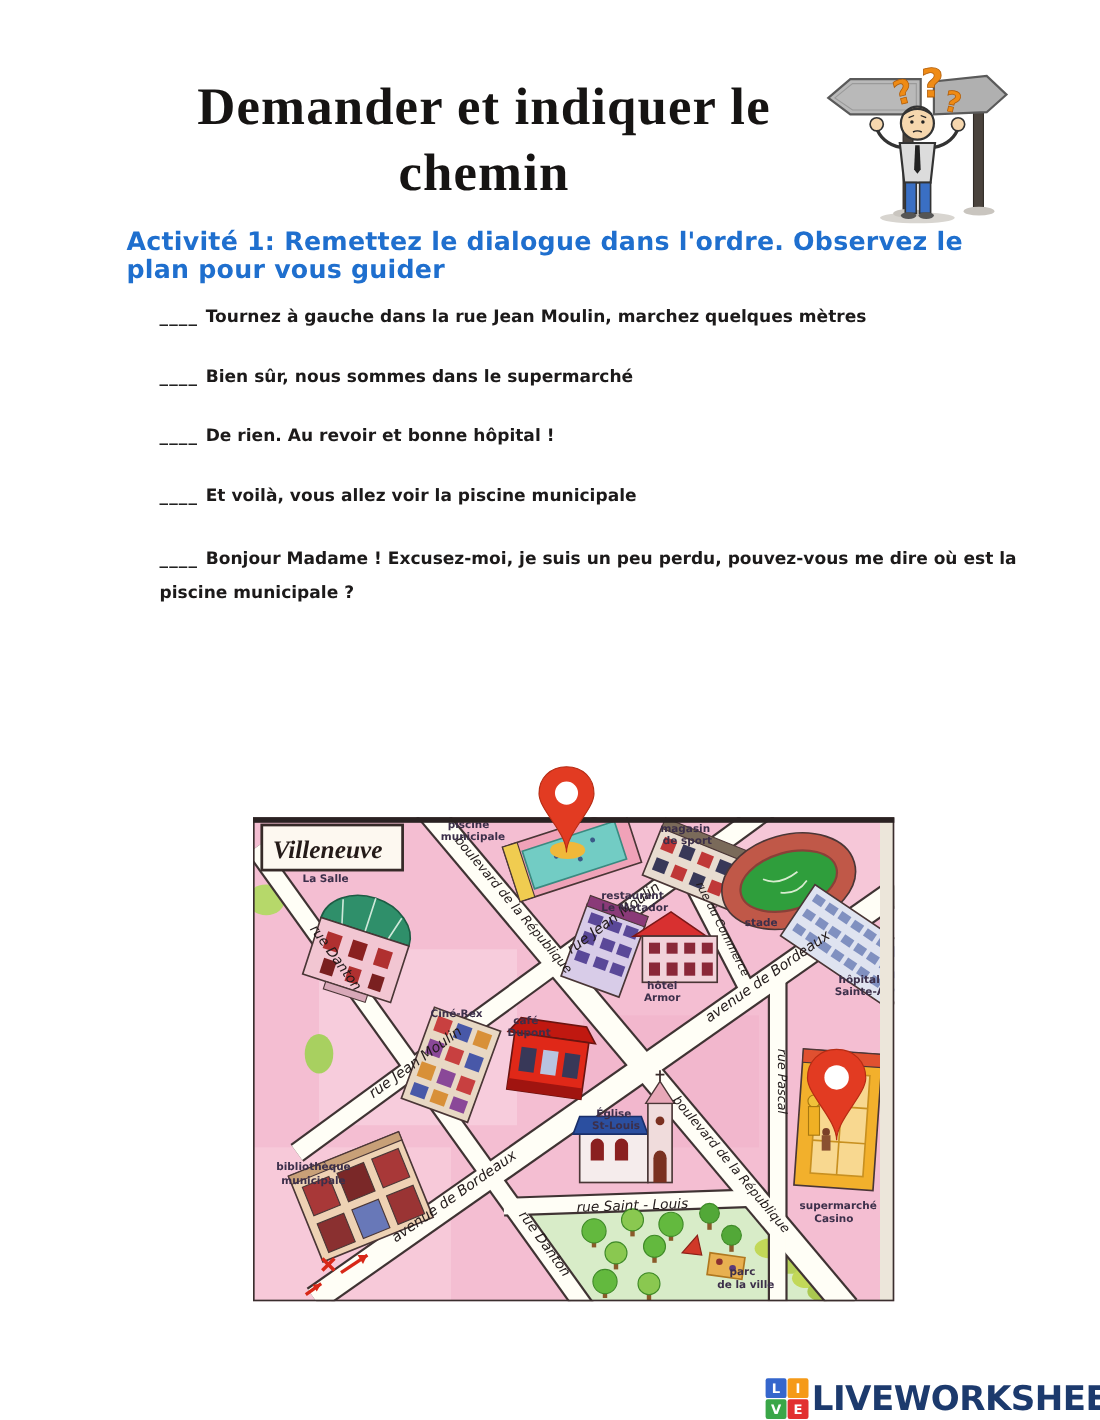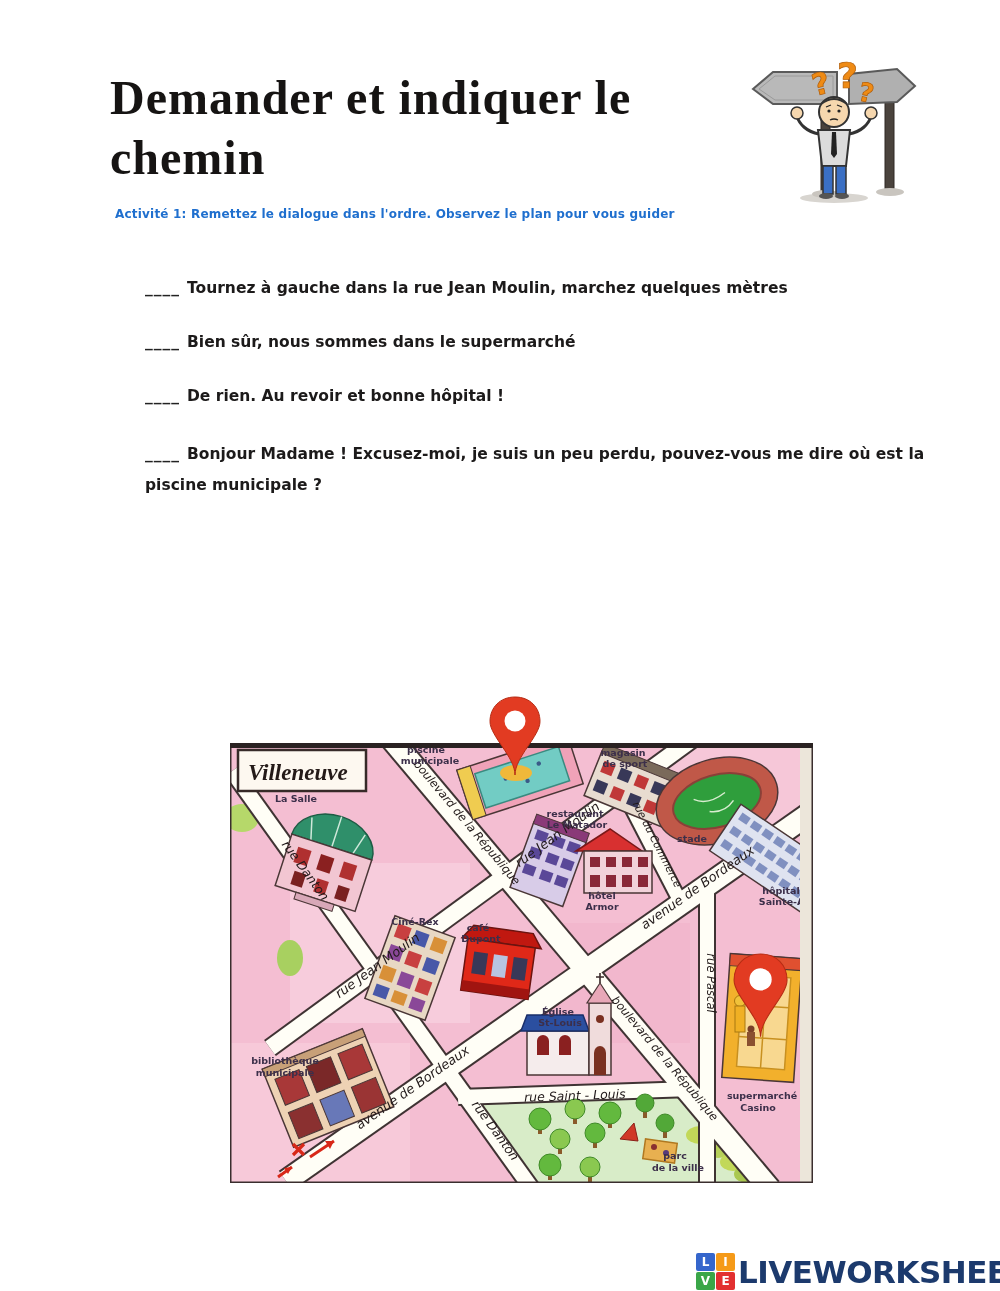--- a/index.html
+++ b/index.html
@@ -1,24 +1,24 @@
 <!DOCTYPE html>
 <html><head>
 <meta charset="utf-8">
 <style>
   * { margin:0; padding:0; box-sizing:border-box; }
   body { background:#888; font-family:"DejaVu Sans", sans-serif; }
   #page { position:relative; width:1000px; height:1291px; background:#ffffff; margin:0 auto; overflow:hidden; }
 
   
-  .title-block { position:absolute; left:110px; top:68px; width:660px; text-align:left;
+  .title-block { position:absolute; left:110px; top:68px; width:660px; text-align:center;
     font-family:"Liberation Serif", serif; font-weight:bold; color:#161413;
     font-size:48px; line-height:60px; letter-spacing:1px; }
   .subtitle { position:absolute; left:115px; top:207px; width:820px;
-    font-size:12px; font-weight:bold; color:#1f6fce; letter-spacing:0.2px; }
+    font-size:23px; font-weight:bold; color:#1f6fce; letter-spacing:0.2px; }
   .hero { position:absolute; left:745px; top:56px; width:178px; height:154px; }
 
   
   .dialogue { position:absolute; left:145px; top:277px; width:830px; color:#1c1a1a;
     font-size:15.5px;font-weight:bold; }
   .dlg-item { white-space:nowrap; line-height:22px; margin-bottom:32px; }
   .dlg-item.wrap { white-space:normal; width:782px; line-height:31px; margin-bottom:6px; }
   .blank { letter-spacing:1px; margin-right:7px; color:#222; }
 
   
@@ -84,20 +84,21 @@
       <ellipse cx="97" cy="140" rx="7" ry="3" fill="#555"></ellipse>
     </g>
   </svg>
 
   <div class="subtitle">Activité 1: Remettez le dialogue dans l'ordre. Observez le plan pour vous guider</div>
 
   <div class="dialogue">
     <div class="dlg-item"><span class="blank">____</span><span>Tournez à gauche dans la rue Jean Moulin, marchez quelques mètres</span></div>
     <div class="dlg-item"><span class="blank">____</span><span>Bien sûr, nous sommes dans le supermarché</span></div>
     <div class="dlg-item"><span class="blank">____</span><span>De rien. Au revoir et bonne hôpital !</span></div>
+    <div class="dlg-item"><span class="blank">____</span><span>Et voilà, vous allez voir la piscine municipale</span></div>
     <div class="dlg-item wrap"><span class="blank">____</span><span>Bonjour Madame ! Excusez-moi, je suis un peu perdu, pouvez-vous me dire où est la piscine municipale ?</span></div>
   </div>
 
   <div class="map-wrap">
     <svg width="583" height="440" viewBox="0 0 583 440">
       <defs>
           <clipPath id="mapclip">
             <rect x="0" y="0" width="583" height="440"></rect>
           </clipPath>
         </defs>

